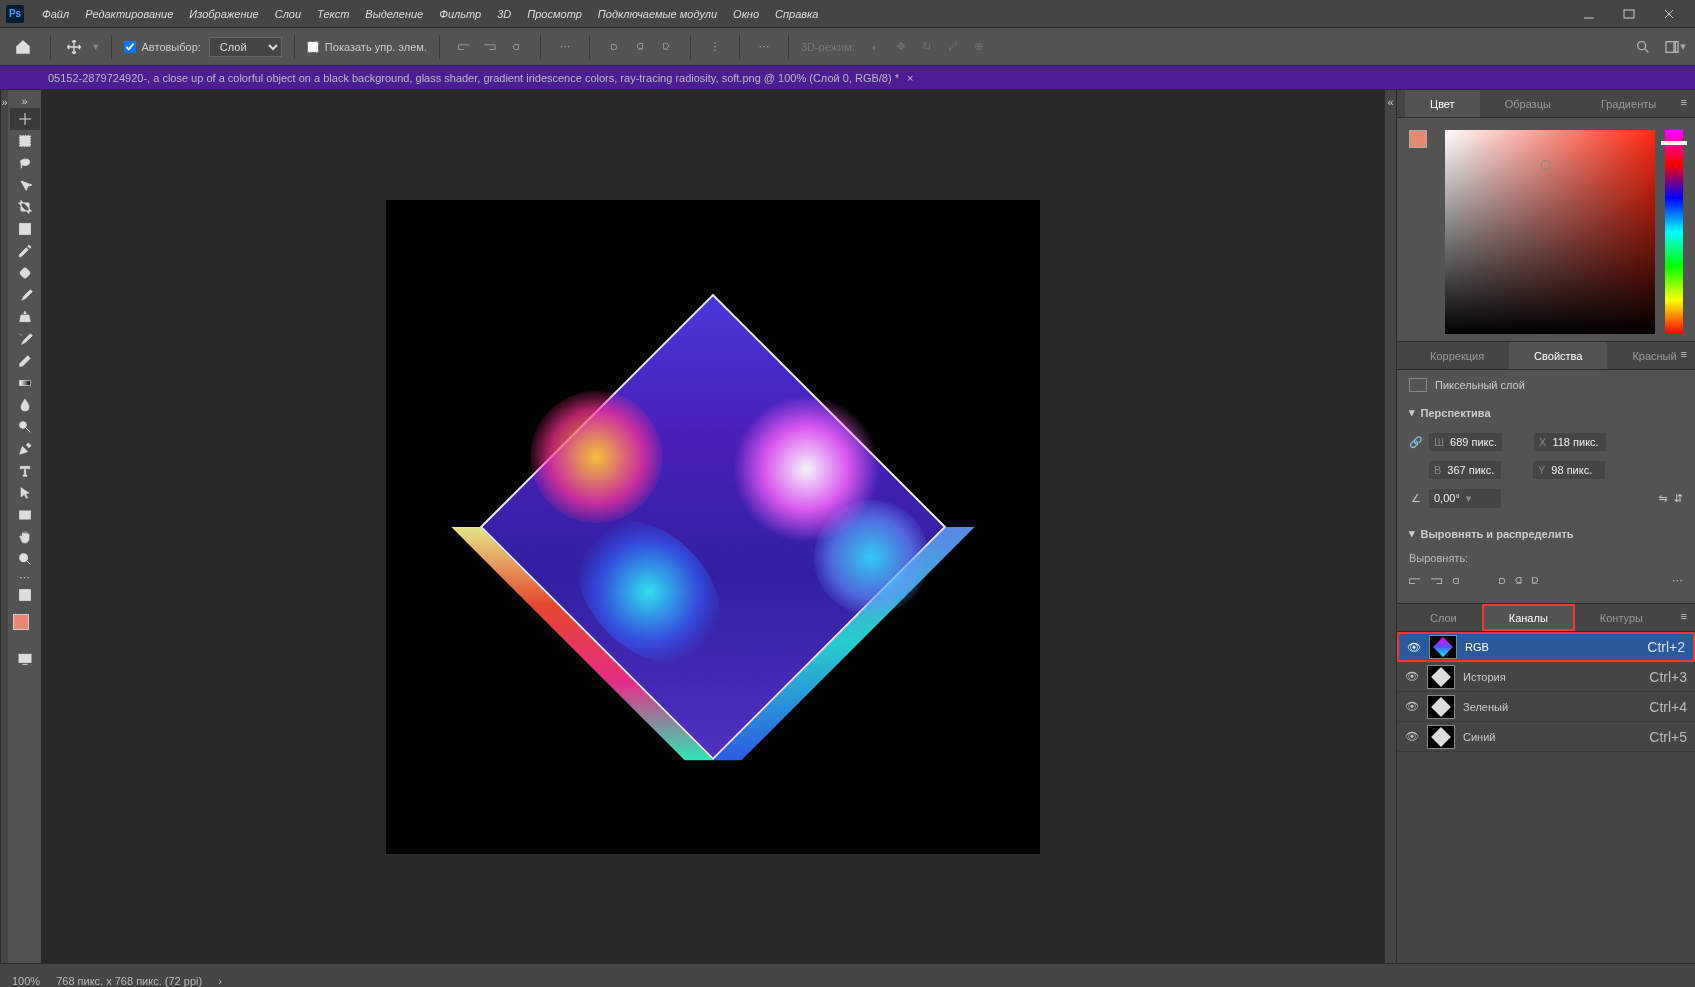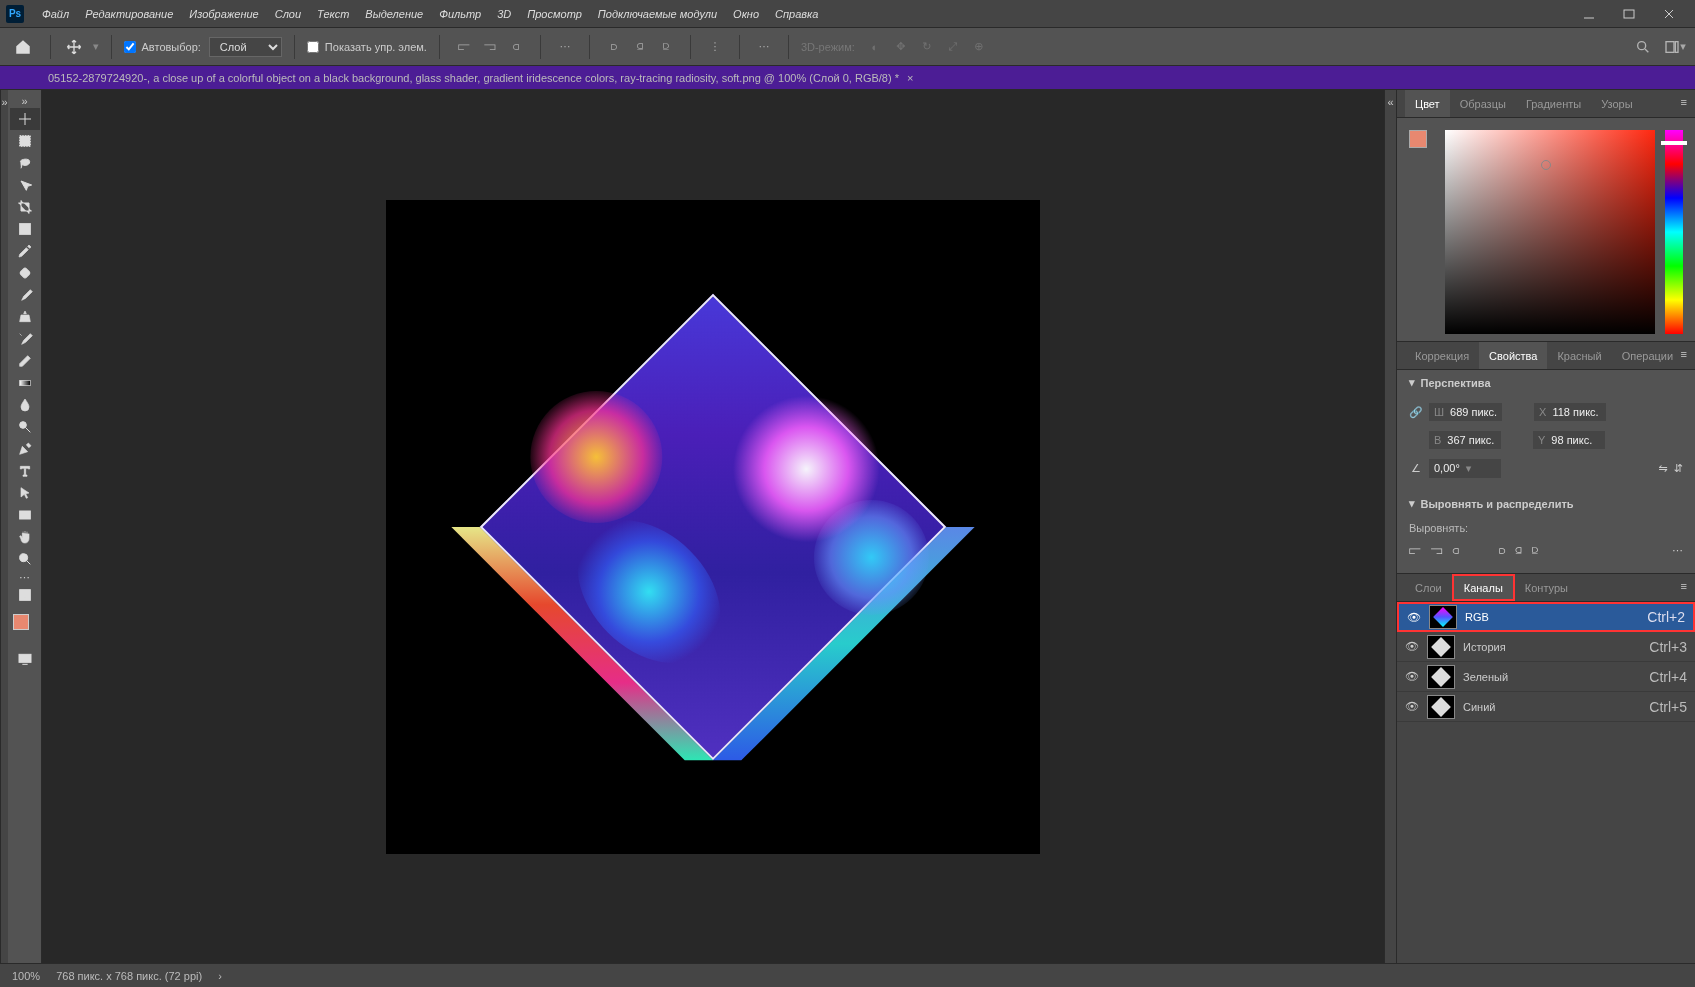--- a/index.html
+++ b/index.html
@@ -51,21 +51,21 @@
     .glow1 { position: absolute; top: -5%; left: 35%; width: 45%; height: 45%; background: radial-gradient(circle, rgba(255,255,255,0.95) 0%, rgba(255,100,255,0.8) 40%, transparent 70%); border-radius: 50%; }
     .glow2 { position: absolute; top: 40%; left: -10%; width: 40%; height: 40%; background: radial-gradient(circle, rgba(255,200,50,0.95) 0%, rgba(255,50,150,0.7) 50%, transparent 75%); border-radius: 50%; }
     .glow3 { position: absolute; bottom: 5%; left: 25%; width: 50%; height: 35%; background: radial-gradient(circle, rgba(50,255,255,0.85) 0%, rgba(50,100,255,0.6) 50%, transparent 75%); border-radius: 50%; }
     .glow4 { position: absolute; top: 5%; right: -8%; width: 35%; height: 35%; background: radial-gradient(circle, rgba(50,220,255,0.9) 0%, rgba(100,150,255,0.6) 50%, transparent 75%); border-radius: 50%; }
     .edge-bottom { position: absolute; bottom: -20px; left: 0; right: 0; height: 20px; background: linear-gradient(90deg, rgba(255,255,150,0.9), rgba(255,80,50,0.9), rgba(255,50,150,0.9), rgba(50,255,200,0.9)); transform: skewX(-45deg); transform-origin: top left; }
     .edge-right { position: absolute; top: 0; right: -20px; bottom: 0; width: 20px; background: linear-gradient(180deg, rgba(100,150,255,0.9), rgba(50,255,255,0.8), rgba(50,100,255,0.9)); transform: skewY(-45deg); transform-origin: top left; }
     
     
     .right-panels { width: 299px; background: #454545; display: flex; flex-direction: column; border-left: 1px solid #2a2a2a; }
     .panel-tabs { display: flex; height: 28px; align-items: stretch; padding-left: 8px; border-bottom: 1px solid #2a2a2a; }
-    .panel-tab { padding: 0 10px; display: flex; align-items: center; cursor: pointer; color: #999; font-size: 11px; }
+    .panel-tab { padding: 0 25px; display: flex; align-items: center; cursor: pointer; color: #999; font-size: 11px; }
     .panel-tab.active { background: #535353; color: #fff; }
     .panel-body { background: #535353; }
     
     
     .color-panel { height: 224px; border-bottom: 1px solid #2a2a2a; display: flex; gap: 10px; padding: 12px; }
     .small-swatch { width: 26px; height: 26px; position: relative; }
     .small-fg { width: 18px; height: 18px; position: absolute; top: 0; left: 0; background: #e88870; border: 1px solid #aaa; }
     .small-bg { width: 18px; height: 18px; position: absolute; bottom: 0; right: 0; background: #ffec68; border: 1px solid #555; z-index: -1; }
     .color-field { flex: 1; height: 204px; position: relative; background: linear-gradient(to top, #000, transparent), linear-gradient(to right, #fff, #ff2810); }
     .color-cursor { width: 10px; height: 10px; border: 1px solid #888; border-radius: 50%; position: absolute; top: 30px; left: 96px; }
@@ -92,21 +92,21 @@
     .channel-row.selected { background: #2a5a9a; color: #fff; }
     .channel-row .eye { width: 14px; }
     .channel-row .thumb { width: 28px; height: 24px; background: #000; border: 1px solid #888; display: flex; align-items: center; justify-content: center; }
     .channel-row .thumb .diamond { width: 14px; height: 14px; transform: rotate(45deg); }
     .channel-row .shortcut { margin-left: auto; color: #bbb; font-size: 14px; }
     .channel-row.selected .shortcut { color: #dde; }
     .panel-menu-icon { position: absolute; right: 8px; top: 6px; }
     .highlight-box { border: 2px solid #ff3333 !important; }
     
     
-    .statusbar { height: 24px; background: #454545; display: flex; align-items: center; padding: 0 12px; gap: 16px; border-top: 1px solid #2a2a2a; color: #bbb; font-size: 11px; }
+    .statusbar { height: 24px; background: #454545; display: flex; align-items: flex-end; padding: 0 12px; gap: 16px; border-top: 1px solid #2a2a2a; color: #bbb; font-size: 11px; }
     
     .collapse-strip { width: 12px; background: #454545; cursor: pointer; display: flex; align-items: flex-start; justify-content: center; padding-top: 6px; border-left: 1px solid #2a2a2a; }
     
     svg.ico { width: 16px; height: 16px; }
   </style>
 </head>
 <body>
 
 <div class="menubar">
   <div class="logo">Ps</div>
@@ -396,20 +396,24 @@
 
     <div class="props-panel" style="position:relative">
       <div class="panel-tabs">
         <div class="panel-tab">Коррекция</div>
         <div class="panel-tab active">Свойства</div>
         <div class="panel-tab">Красный</div>
         <div class="panel-tab">Операции</div>
         <span class="panel-menu-icon">≡</span>
       </div>
       <div class="panel-body">
+        <div class="layer-type-row">
+          <div class="layer-icon"></div>
+          <span>Пиксельный слой</span>
+        </div>
         <div class="collapse-header">
             <span>▾</span> 
             <span>Перспектива</span>
           </div>
         <div class="props-grid">
           <div class="props-row">
             <div class="link-icon">🔗</div>
             <div class="props-input">
                 <span class="prefix">Ш</span>
                 <span class="val">689 пикс.</span>

